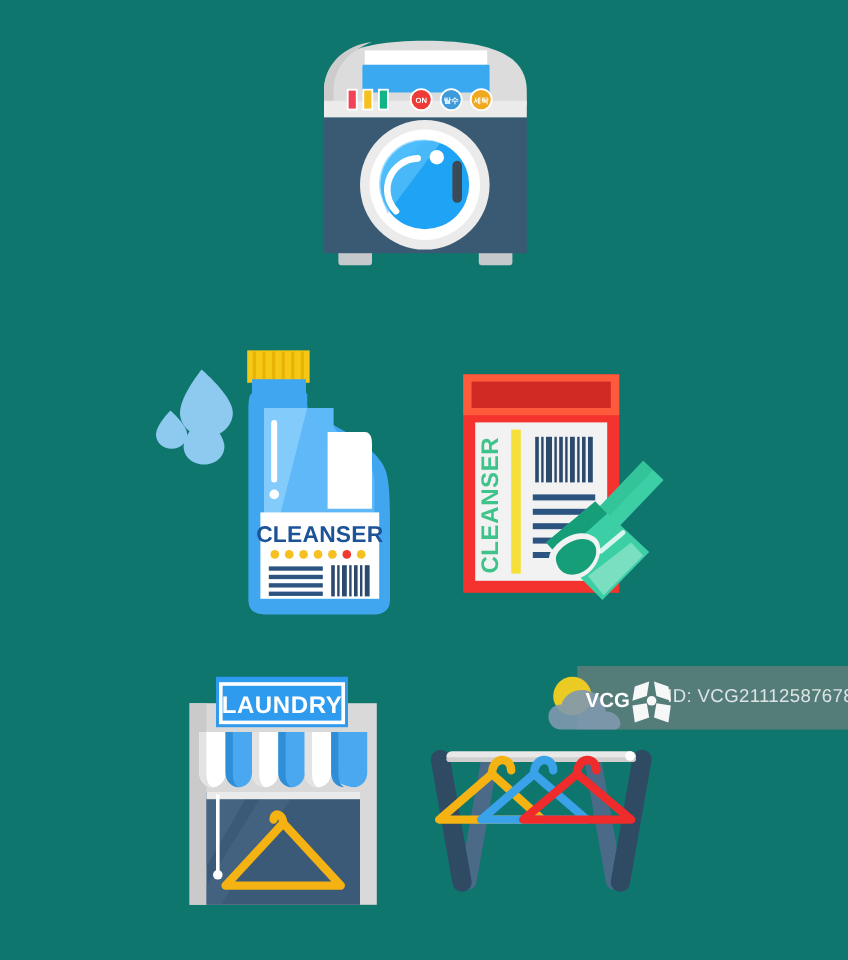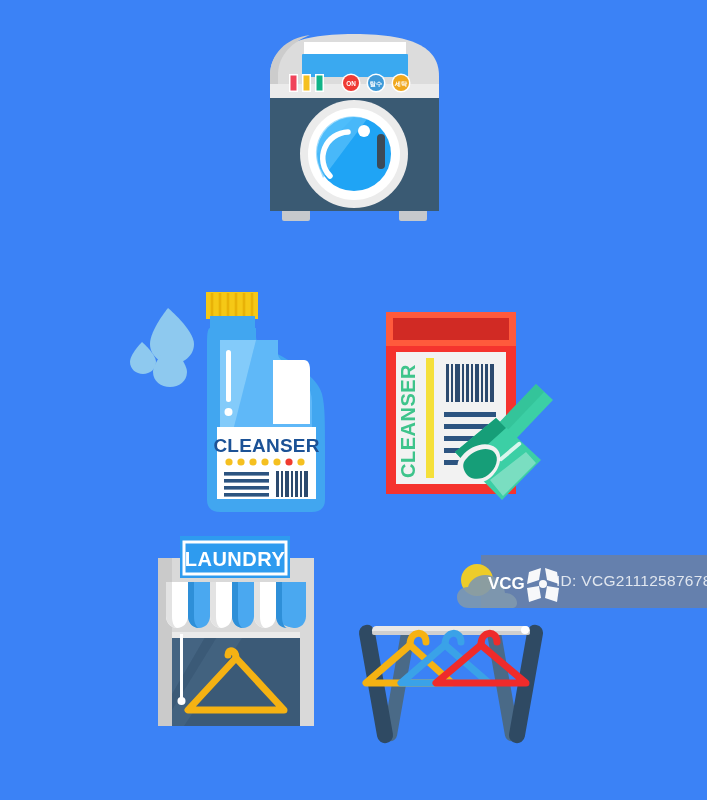--- a/index.html
+++ b/index.html
@@ -14,35 +14,35 @@
     height: 800px;
     position: relative;
     overflow: hidden;
     font-family: "Liberation Sans", sans-serif;
   }
   .stage {
     position: absolute;
     inset: 0;
     width: 707px;
     height: 800px;
-    background: #3b82f6;
+    background: #0f766e;
   }
   .icon-slot { position: absolute; }
 
   
   #washing-machine { left: 262px; top: 28px; width: 185px; height: 215px; }
 
   
   #cleanser-bottle { left: 128px; top: 282px; width: 225px; height: 235px; }
 
   
   #cleanser-box { left: 370px; top: 300px; width: 200px; height: 212px; }
 
   
-  #laundry-shop { left: 150px; top: 524px; width: 172px; height: 205px; }
+  #laundry-shop { left: 150px; top: 552px; width: 172px; height: 205px; }
 
   
   #drying-rack { left: 344px; top: 598px; width: 215px; height: 155px; }
 
   
   #watermark {
     position: absolute;
     left: 481px; top: 555px;
     width: 226px; height: 53px;
     background: rgba(128,128,128,0.62);

